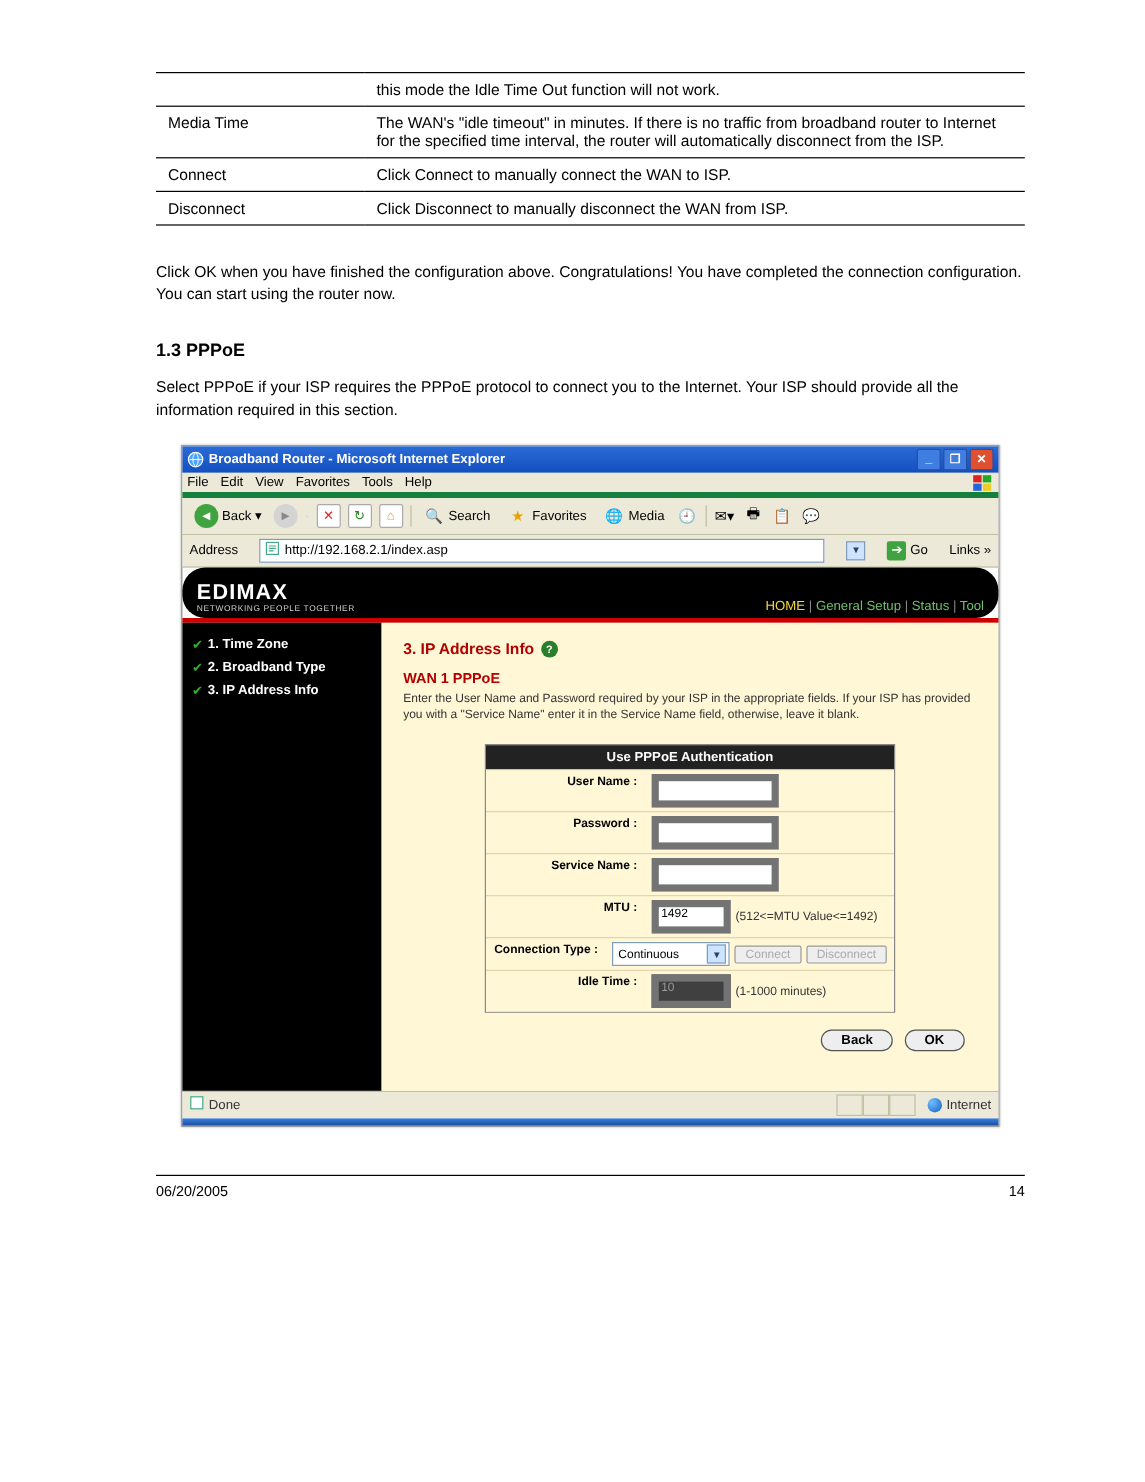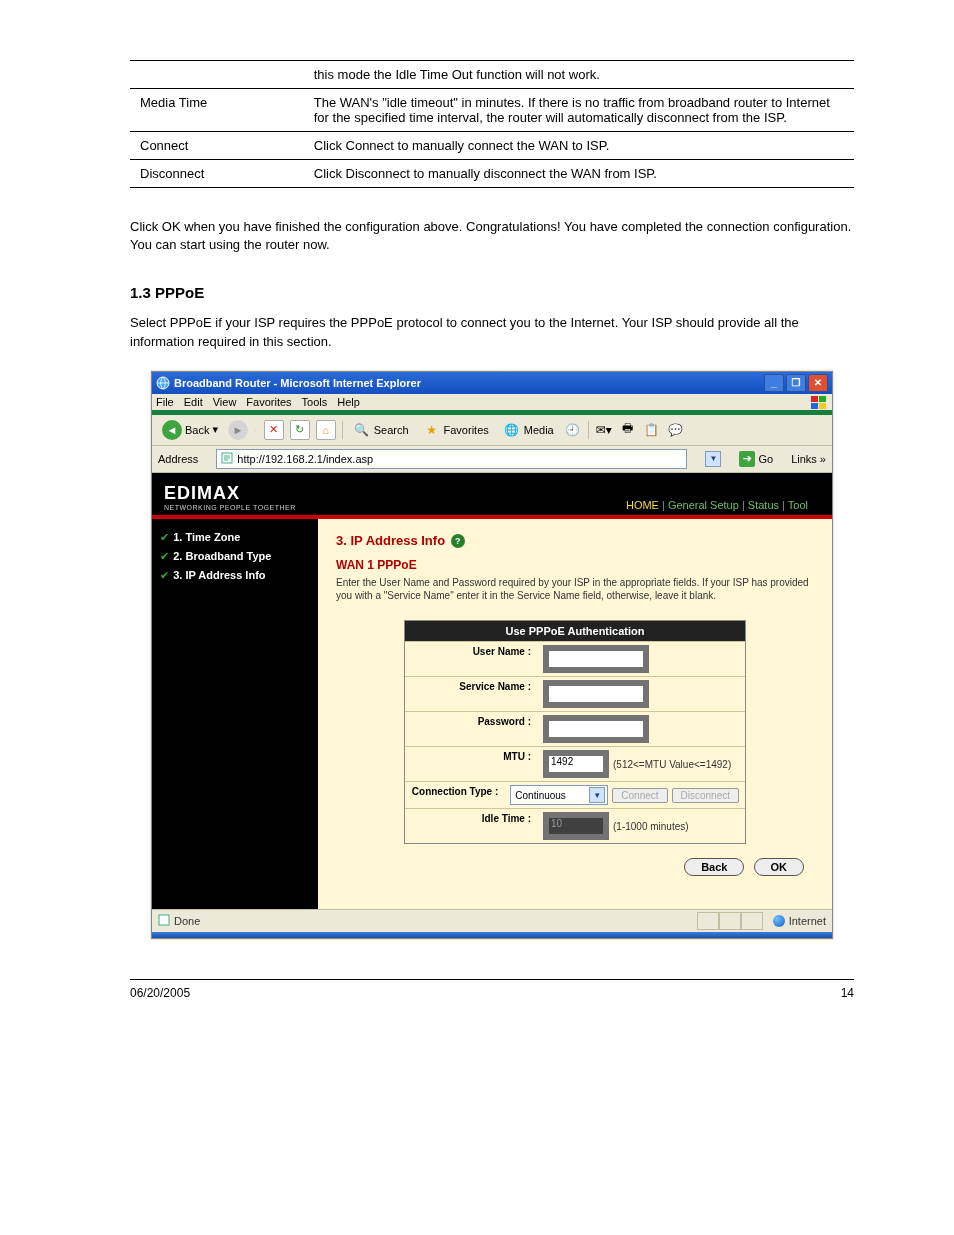--- a/index.html
+++ b/index.html
@@ -143,22 +143,22 @@
     display:inline-flex;align-items:center;gap:3px;
   }
   .go-icon{
     width:16px;height:16px;background:#3fa33f;border-radius:2px;
     color:#fff;display:inline-flex;align-items:center;justify-content:center;font-size:11px;
   }
 
   .content-area { display:flex; height: 390px; }
   .blackbar {
     background:#000; color:#fff;
-    padding: 10px 24px 4px 12px;
-    display:flex; flex-direction:column; justify-content:space-between;
+    padding: 10px 12px 4px 12px;
+    display:flex; flex-direction:column; justify-content:space-between;border-radius:19px;
   }
   .topblack { display:flex; justify-content:space-between; align-items:flex-end; }
   .logo { font-weight:bold; font-size:18px; letter-spacing:1px; font-family: Arial Black, Arial; }
   .logo-sub { font-size:7px; letter-spacing:0.5px; display:block; color:#ccc; font-weight:normal; }
   .topnav { font-size:11px; }
   .topnav .yel { color:#f5d742; }
   .topnav .lnk { color:#6fbf6f; }
   .redstrip { height:4px; background:#c00; }
 
   .leftnav {
@@ -400,27 +400,27 @@
 
       <div class="formbox">
         <div class="formhead">Use PPPoE Authentication</div>
         <div class="frow">
           <div class="flab">User Name :</div>
           <div class="fval">
                 <span class="txtin"></span>
               </div>
         </div>
         <div class="frow">
-          <div class="flab">Service Name :</div>
+          <div class="flab">Password :</div>
           <div class="fval">
                 <span class="txtin"></span>
               </div>
         </div>
         <div class="frow">
-          <div class="flab">Password :</div>
+          <div class="flab">Service Name :</div>
           <div class="fval">
                 <span class="txtin"></span>
               </div>
         </div>
         <div class="frow">
           <div class="flab">MTU :</div>
           <div class="fval">
             <span class="txtin" style="width:50px">1492</span>
             <span class="hint">(512&lt;=MTU Value&lt;=1492)</span>
           </div>

